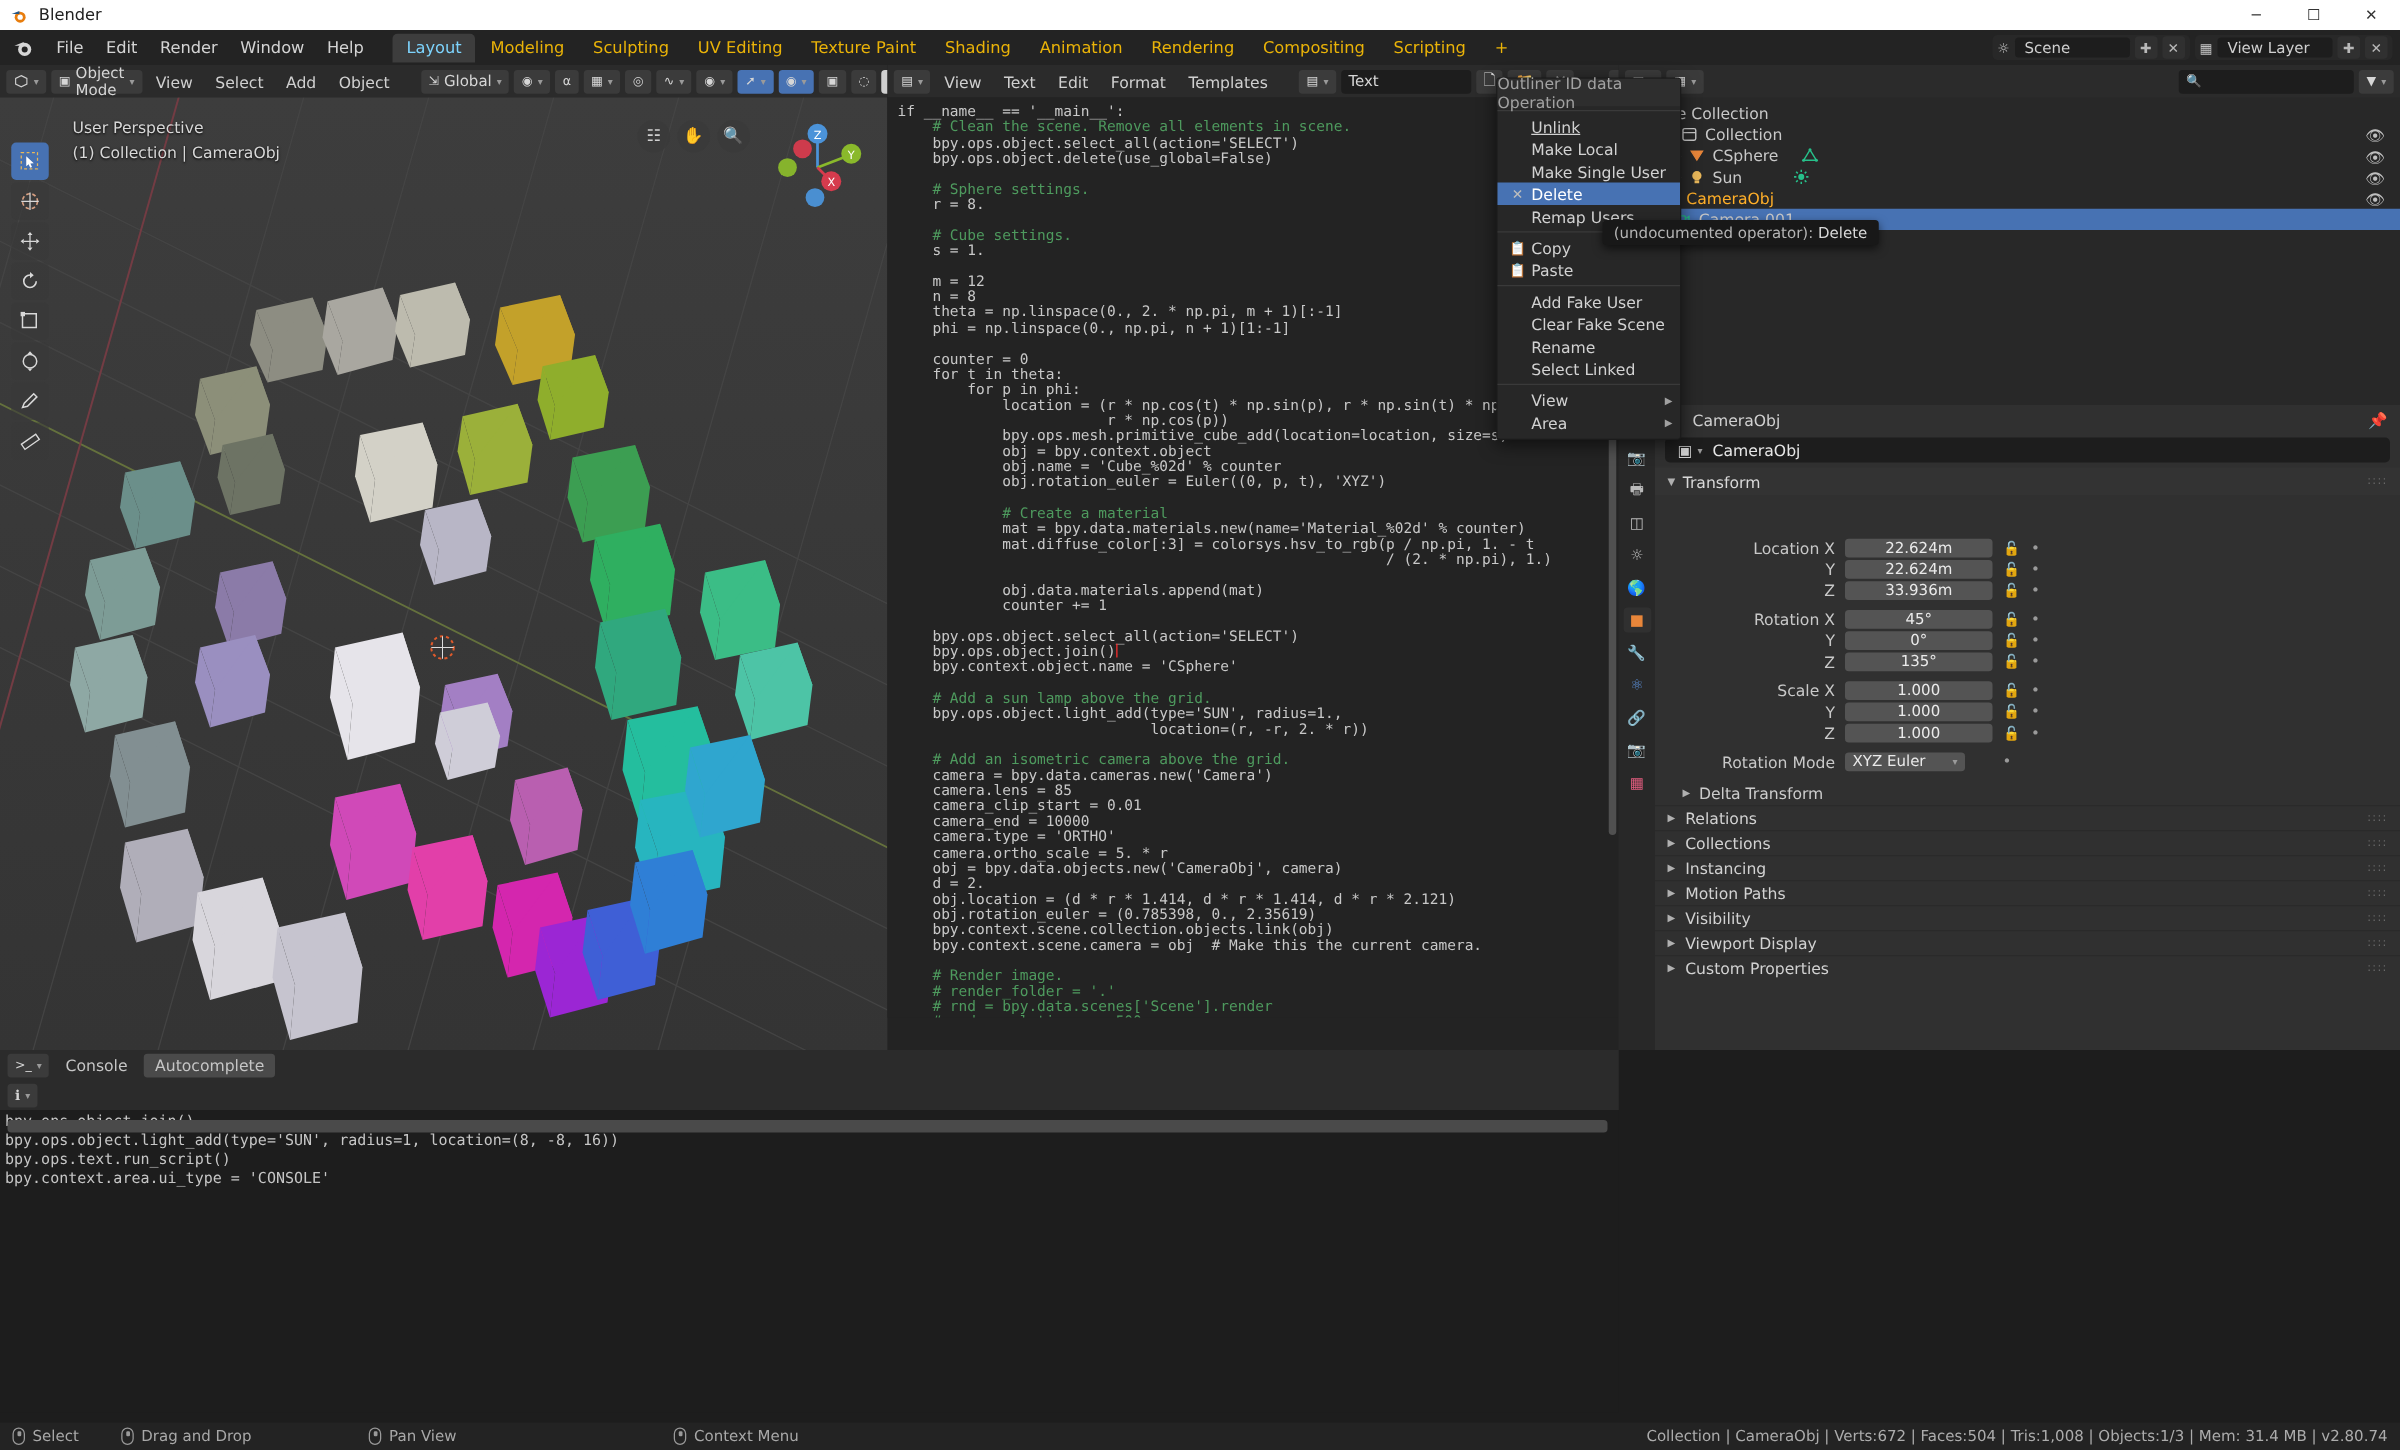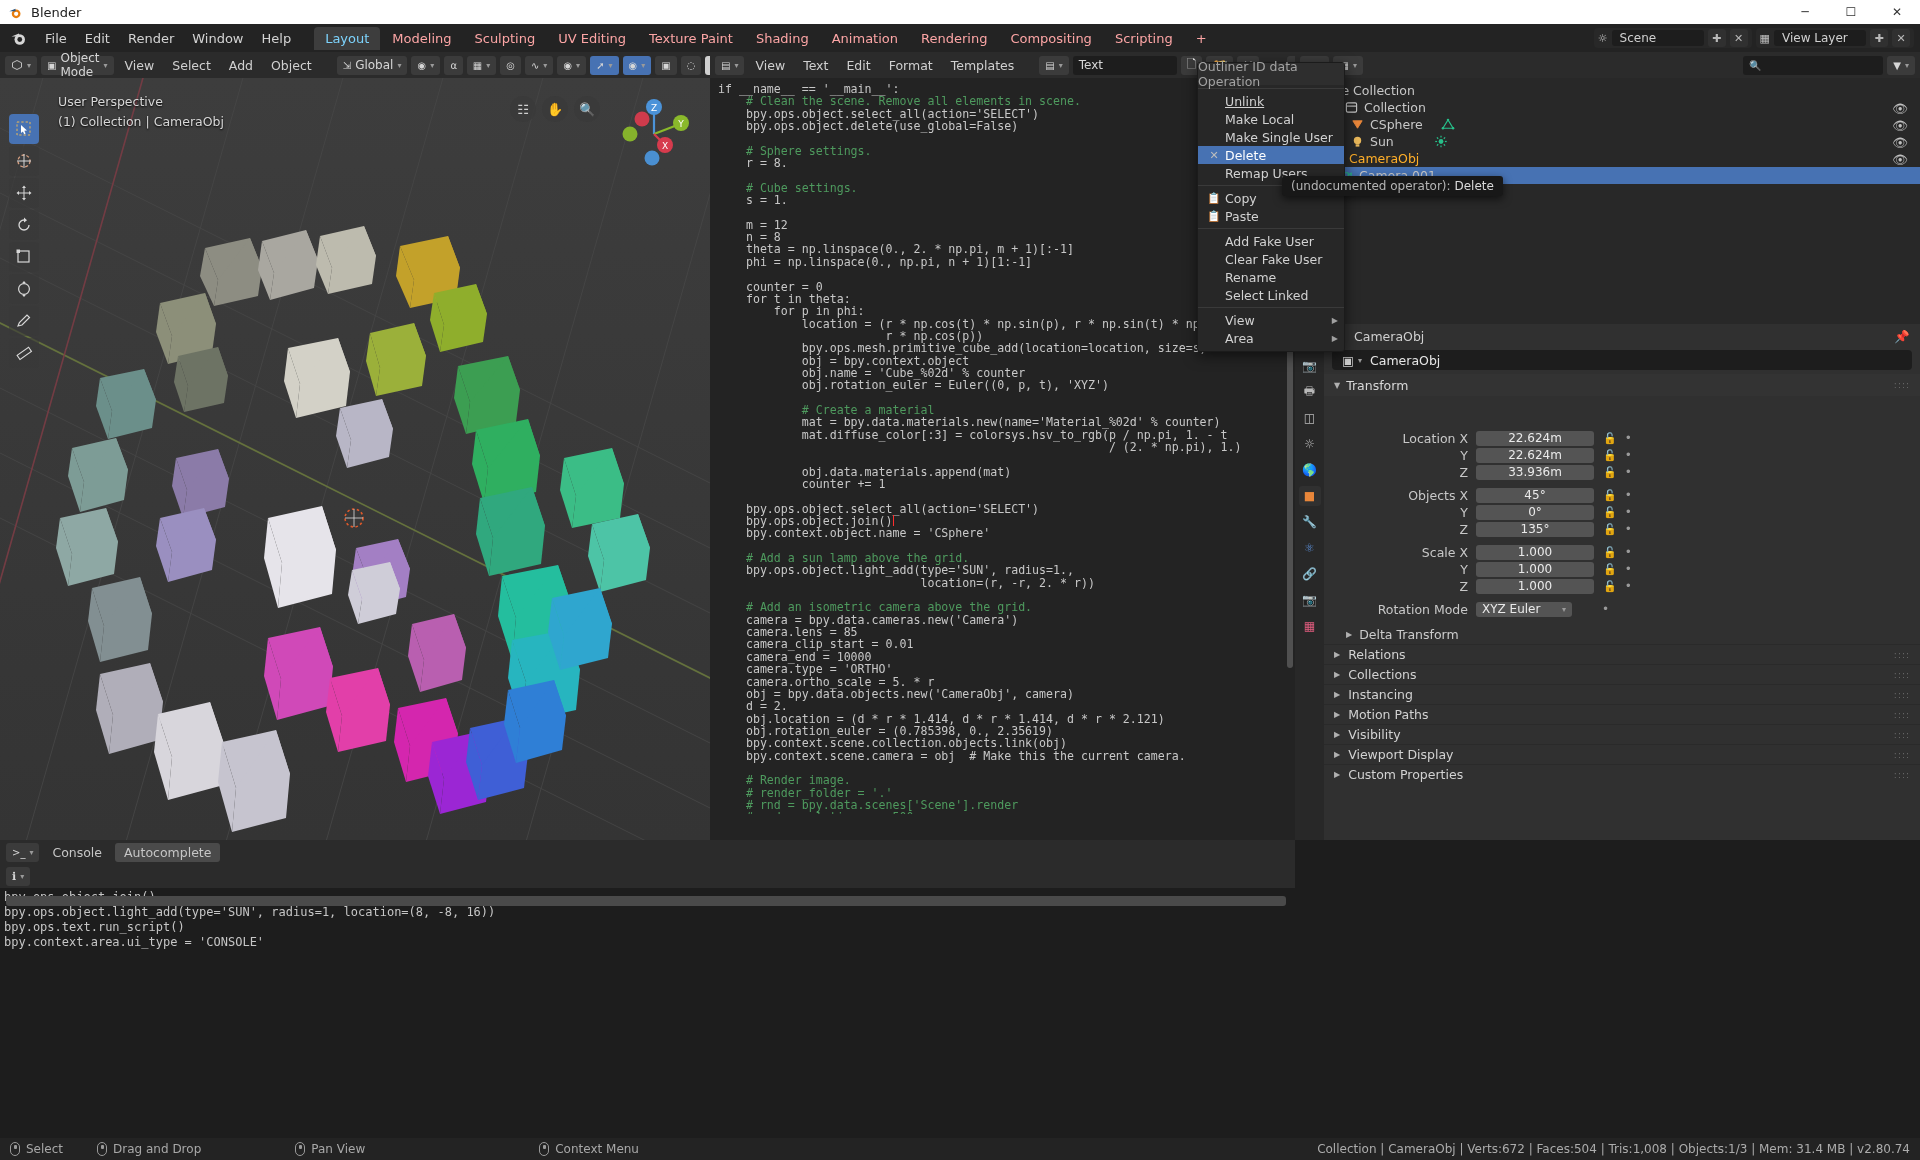--- a/index.html
+++ b/index.html
@@ -25,21 +25,21 @@
             color: #333; font-size: 12px; }
 
   
   .topbar {
     position: absolute; left: 0; top: 24px; width: 1920px; height: 28px;
     background: #232323; display: flex; align-items: center; padding-left: 6px;
   }
   .blender-icon { width: 18px; height: 18px; margin: 0 8px 0 4px; }
   .menu-item { padding: 3px 9px; color: #d4d4d4; font-size: 13px; border-radius: 3px; }
   .wstabs { display: flex; align-items: center; margin-left: 14px; gap: 1px; }
-  .wstab { padding: 4px 11px; font-size: 13px; color: #fca5a5; border-radius: 4px 4px 0 0; }
+  .wstab { padding: 4px 11px; font-size: 13px; color: #eab308; border-radius: 4px 4px 0 0; }
   .wstab.active { background: #3d3d3d; color: #7dd3fc; }
   .topbar-right { position: absolute; right: 6px; top: 0; height: 28px;
                   display: flex; align-items: center; gap: 4px; }
   .scene-ctl { display: flex; align-items: center; background: #282828; border-radius: 4px;
                height: 20px; padding: 0 4px; gap: 4px; }
   .scene-ctl .fld { background: #1d1d1d; border-radius: 3px; height: 16px; padding: 0 8px;
                     display: flex; align-items: center; font-size: 12px; color: #d0d0d0; min-width: 92px;}
   .mini-btn { width: 18px; height: 18px; display: flex; align-items: center; justify-content: center;
               color: #b8b8b8; font-size: 11px; background: #303030; border-radius: 3px; }
 
@@ -856,21 +856,21 @@
             <span class="pdot">•</span>
         </div>
         <div class="prow">
           <span class="plabel">Z</span>
           <span class="pfield">33.936m</span>
           <span class="plock">🔓</span>
             <span class="pdot">•</span>
         </div>
         <div class="gap"></div>
         <div class="prow">
-          <span class="plabel">Objects X</span>
+          <span class="plabel">Rotation X</span>
           <span class="pfield">45°</span>
           <span class="plock">🔓</span>
             <span class="pdot">•</span>
         </div>
         <div class="prow">
           <span class="plabel">Y</span>
           <span class="pfield">0°</span>
           <span class="plock">🔓</span>
             <span class="pdot">•</span>
         </div>
@@ -1008,21 +1008,21 @@
       <span class="ci-ic">📋</span>
       <span>Paste</span>
     </div>
     <div class="ctx-sep"></div>
     <div class="ctx-item">
       <span class="ci-ic"></span>
       <span>Add Fake User</span>
     </div>
     <div class="ctx-item">
       <span class="ci-ic"></span>
-      <span>Clear Fake User</span>
+      <span>Clear Fake Scene</span>
     </div>
     <div class="ctx-item">
       <span class="ci-ic"></span>
       <span>Rename</span>
     </div>
     <div class="ctx-item">
       <span class="ci-ic"></span>
       <span>Select Linked</span>
     </div>
     <div class="ctx-sep"></div>

